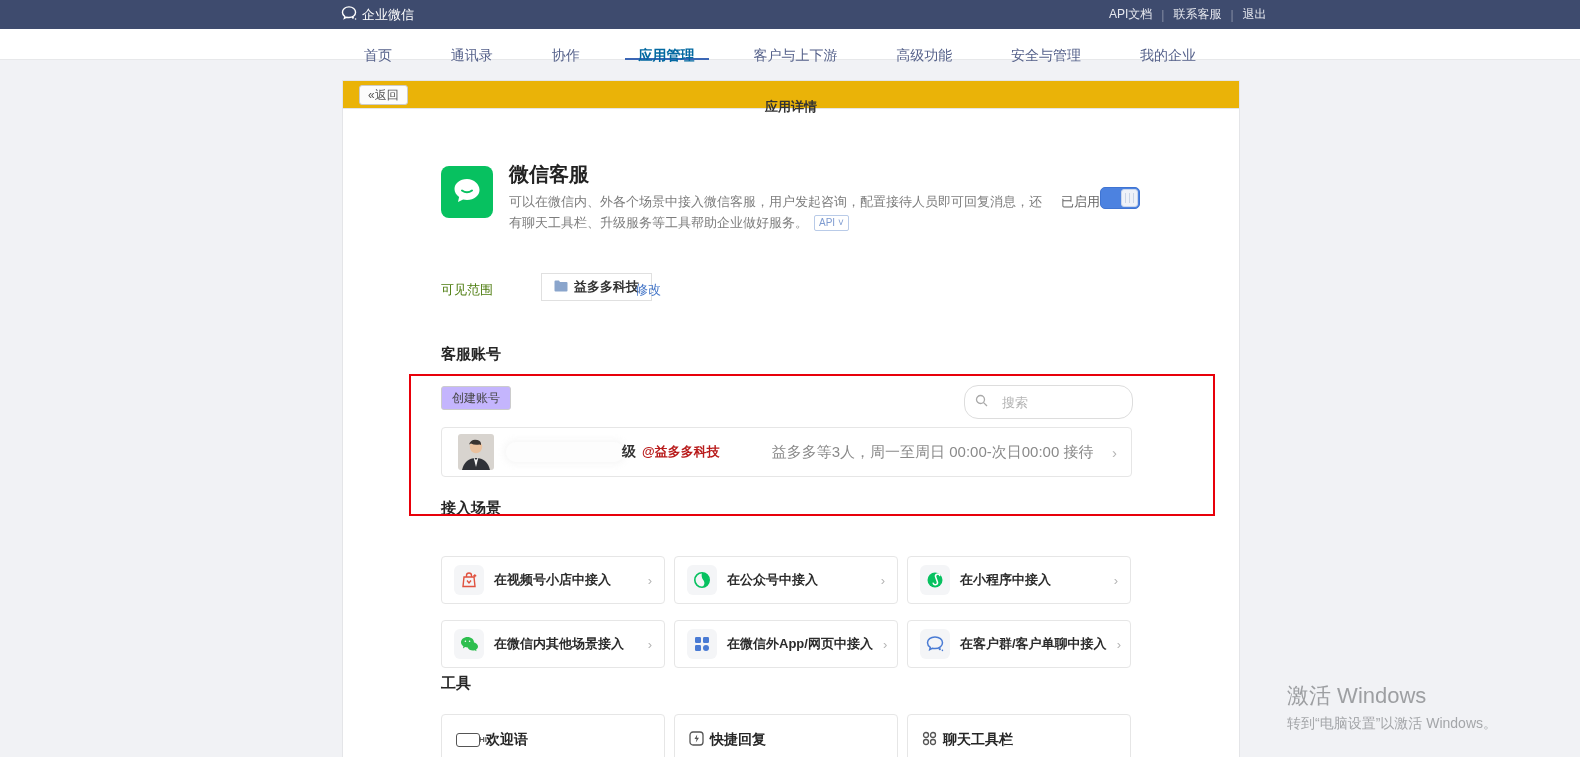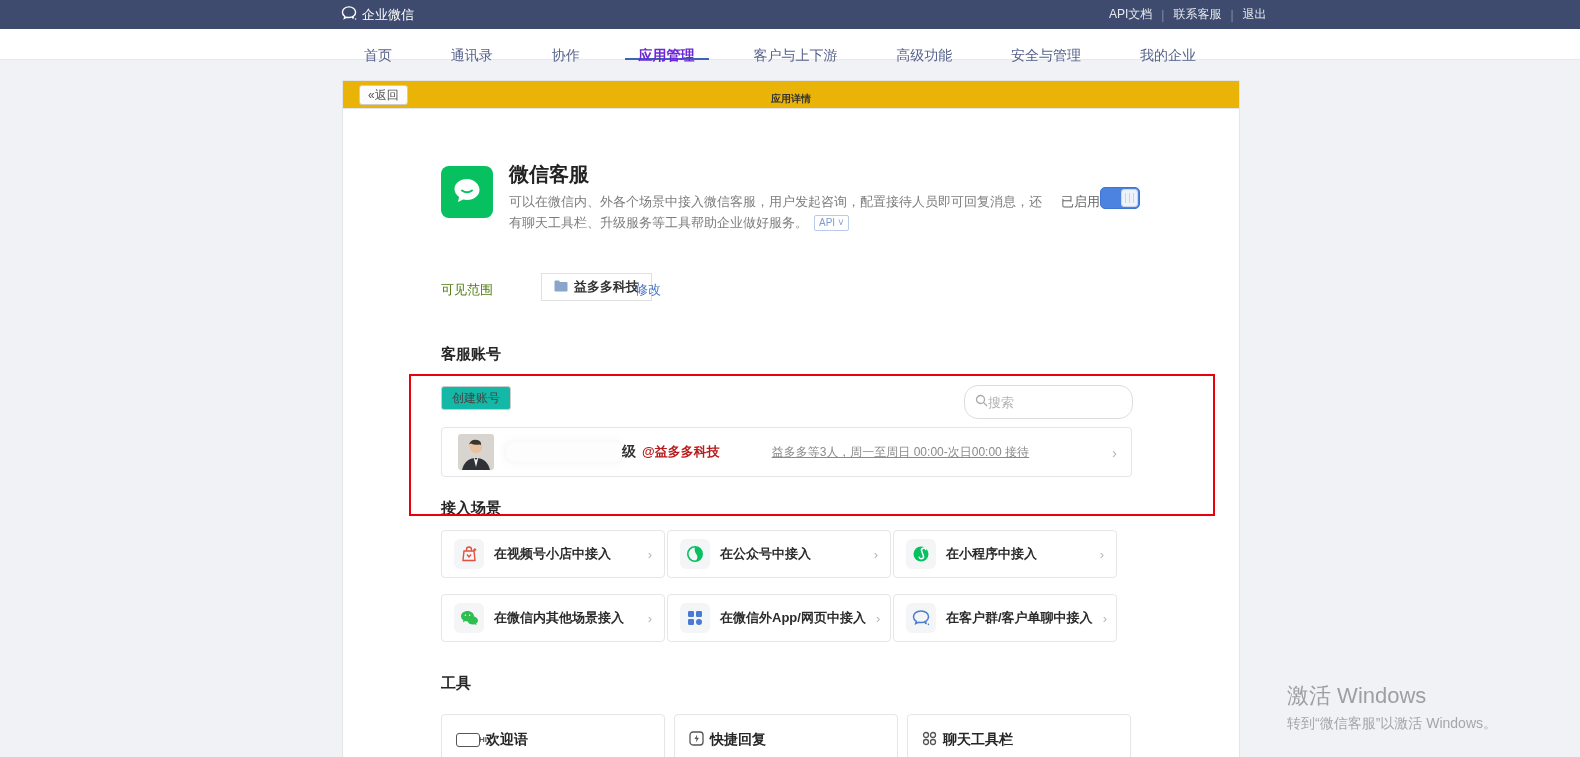--- a/index.html
+++ b/index.html
@@ -10,27 +10,27 @@
   .topbar { position:absolute; top:0; left:0; width:100%; height:29px; background:#3e4b6e; }
   .topbar-logo { position:absolute; left:341px; top:0; height:29px; display:flex; align-items:center; gap:5px; color:#fff; font-size:13px;justify-content:flex-end; }
   .topbar-links { position:absolute; left:1100px; top:0; height:29px; display:flex; align-items:center; color:#e8eaf0; font-size:12px; }
   .topbar-links .lk { padding:0 9px; cursor:pointer; }
   .topbar-links .sep { color:rgba(255,255,255,.35); }
 
   
   .nav { position:absolute; top:29px; left:0; width:100%; height:31px; background:#fff; border-bottom:1px solid #e7e8ea; }
   .nav-inner { position:absolute; left:350px; width:860px; height:31px; display:flex; justify-content:space-between; }
   .nav-item { height:31px; line-height:29px; padding:12px 14px; font-size:14px; color:#55618a; cursor:pointer; }
-  .nav-item.active { color:#6d28d9; border-bottom:2px solid #3b66b5; font-weight:bold; }
+  .nav-item.active { color:#0369a1; border-bottom:2px solid #3b66b5; font-weight:bold; }
 
   
   .panel { position:absolute; left:342px; top:80px; width:898px; height:677px; background:#fff; border:1px solid #e4e5e8; border-bottom:none; }
   .panel-header { position:relative; height:28px; background:#eab308; border-bottom:1px solid #e4e5e8; }
   .back-btn { position:absolute; left:16px; top:4px; height:20px; padding:0 8px; background:#fcfcfc; border:1px solid #ccc; border-radius:3px; font-size:12px; color:#555; line-height:18px; cursor:pointer; }
-  .panel-title { position:absolute; left:0; right:0; top:4px; height:28px; line-height:28px; text-align:center; font-size:10px; font-weight:bold; color:#333; }
+  .panel-title { position:absolute; left:0; right:0; top:12px; height:28px; line-height:28px; text-align:center; font-size:13px; font-weight:bold; color:#333; }
   .panel-body { position:relative; width:100%; height:649px; }
 
   
   .app-icon { position:absolute; left:98px; top:57px; width:52px; height:52px; border-radius:8px; background:#07c160; display:flex; align-items:center; justify-content:center; }
   .app-title { position:absolute; left:166px; top:52px; font-size:20px; font-weight:bold; color:#222;font-family:Liberation Mono, monospace; }
   .app-desc { position:absolute; left:166px; top:82px; width:545px; font-size:13px; line-height:21px; color:#7d7d7d; }
   .api-tag { display:inline-block; margin-left:6px; padding:0 4px; border:1px solid #b9cbe8; border-radius:2px; color:#7e9bd0; font-size:10px; line-height:14px; vertical-align:1px; cursor:pointer; }
   .app-status { position:absolute; left:718px; top:84px; font-size:13px; color:#666; }
   .toggle { position:absolute; left:757px; top:78px; width:40px; height:22px; background:#4c82e0; border:1px solid #3f74d2; border-radius:5px; cursor:pointer; }
   .toggle-handle { position:absolute; right:1px; top:1px; width:17px; height:18px; background:#eef2f9; border:1px solid #c9d6ec; border-radius:3px;
@@ -38,37 +38,37 @@
 
   
   .vis-label { position:absolute; left:98px; top:172px; font-size:13px; color:#4d7c0f; }
   .vis-scope { position:absolute; left:198px; top:164px; height:28px; padding:0 12px; background:#fff; border:1px solid #e0e0e0; display:flex; align-items:center; gap:6px; font-size:13px; font-weight:bold; color:#333; }
   .vis-edit { position:absolute; left:292px; top:172px; font-size:13px; color:#4677c8; cursor:pointer; }
 
   
   .sec-h { position:absolute; left:98px; font-size:15px; font-weight:bold; color:#262626; }
 
   
-  .create-btn { position:absolute; left:98px; top:277px; height:24px; padding:0 10px; background:#14b8a6; border:1px solid #ccc; border-radius:3px; font-size:12px; color:#444; cursor:pointer; }
-  .search-box { position:absolute; left:621px; top:276px; width:169px; height:26px; border:1px solid #ddd; border-radius:14px; background:#fff; display:flex; align-items:center; padding:16px 10px; gap:0; }
+  .create-btn { position:absolute; left:98px; top:277px; height:24px; padding:0 10px; background:#c4b5fd; border:1px solid #ccc; border-radius:3px; font-size:12px; color:#444; cursor:pointer; }
+  .search-box { position:absolute; left:621px; top:276px; width:169px; height:26px; border:1px solid #ddd; border-radius:14px; background:#fff; display:flex; align-items:center; padding:16px 10px; gap:14px; }
   .search-box input { border:none; outline:none; width:120px; font-size:13px; color:#333; background:transparent; }
   .search-box input::placeholder { color:#b2b2b2; }
   .acct-row { position:absolute; left:98px; top:318px; width:691px; height:50px; border:1px solid #e6e6e6; border-radius:4px; background:#fff; display:flex; align-items:center; cursor:pointer; }
   .avatar { width:36px; height:36px; margin-left:16px; border-radius:3px; overflow:hidden; flex:none; }
   .name-blur { width:118px; height:20px; margin-left:12px; border-radius:10px; background:#fdfdfd; box-shadow:0 0 5px 4px rgba(250,250,250,.95), 0 0 2px 1px #eee; flex:none; }
   .name-tail { font-size:14px; font-weight:bold; color:#333; margin-left:-2px; }
   .mention { font-size:13px; font-weight:bold; color:#b91c1c; margin-left:6px; }
-  .sched { font-size:12px; color:#8a8a8a; margin-left:52px;text-decoration:underline; }
+  .sched { font-size:15px; color:#8a8a8a; margin-left:52px; }
   .row-chevron { margin-left:auto; margin-right:14px; color:#b5b5b5; font-size:15px; }
 
   
   .red-box { position:absolute; left:66px; top:265px; width:806px; height:142px; border:2px solid #e8000a; pointer-events:none; z-index:20; }
 
   
-  .scene-grid { position:absolute; left:98px; top:421px; width:691px; display:grid; grid-template-columns:repeat(3,224px); grid-auto-rows:48px; gap:16px 2px; }
+  .scene-grid { position:absolute; left:98px; top:447px; width:691px; display:grid; grid-template-columns:repeat(3,224px); grid-auto-rows:48px; gap:16px 9px; }
   .scene-card { border:1px solid #e6e6e6; border-radius:4px; background:#fff; display:flex; align-items:center; padding:0 12px; gap:10px; cursor:pointer; }
   .scene-ico { width:30px; height:30px; border-radius:6px; background:#f4f5f7; display:flex; align-items:center; justify-content:center; flex:none; }
   .scene-label { font-size:13px; font-weight:bold; color:#2b2b2b; white-space:nowrap; }
   .scene-chevron { margin-left:auto; color:#b5b5b5; font-size:13px; }
 
   
   .tool-grid { position:absolute; left:98px; top:605px; width:691px; display:grid; grid-template-columns:repeat(3,224px); gap:9px; }
   .tool-card { height:150px; border:1px solid #e6e6e6; border-radius:4px; background:#fff; padding:16px 14px; cursor:pointer; }
   .tool-title { display:flex; align-items:center; gap:6px; font-size:14px; font-weight:bold; color:#262626; }
   .hi-box { width:17px; height:14px; border:1px solid #555; border-radius:3px; font-size:8px; font-weight:bold; color:#555; text-align:center; line-height:12px; flex:none;padding-left:22px; }
@@ -287,16 +287,16 @@
           </div>
 
         </div>
       </div>
 
     </div>
   </div>
 
   <div class="wm">
     <div class="wm-1">激活 Windows</div>
-    <div class="wm-2">转到“微信客服”以激活 Windows。</div>
+    <div class="wm-2">转到“电脑设置”以激活 Windows。</div>
   </div>
 
 </div>
 
 </body></html>

